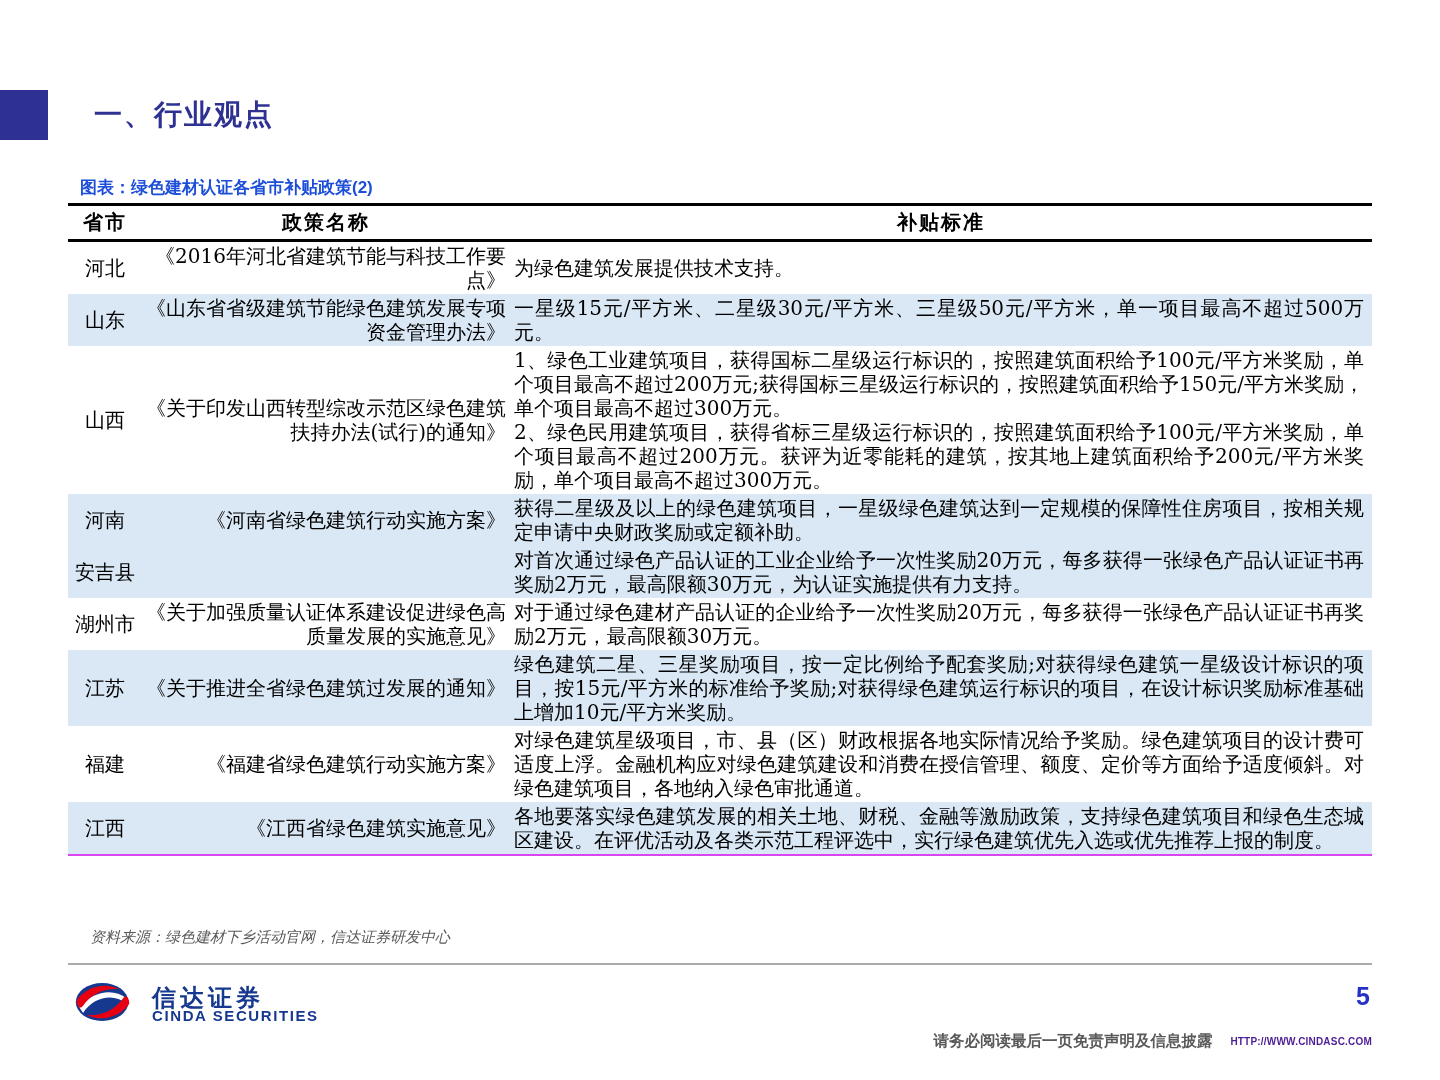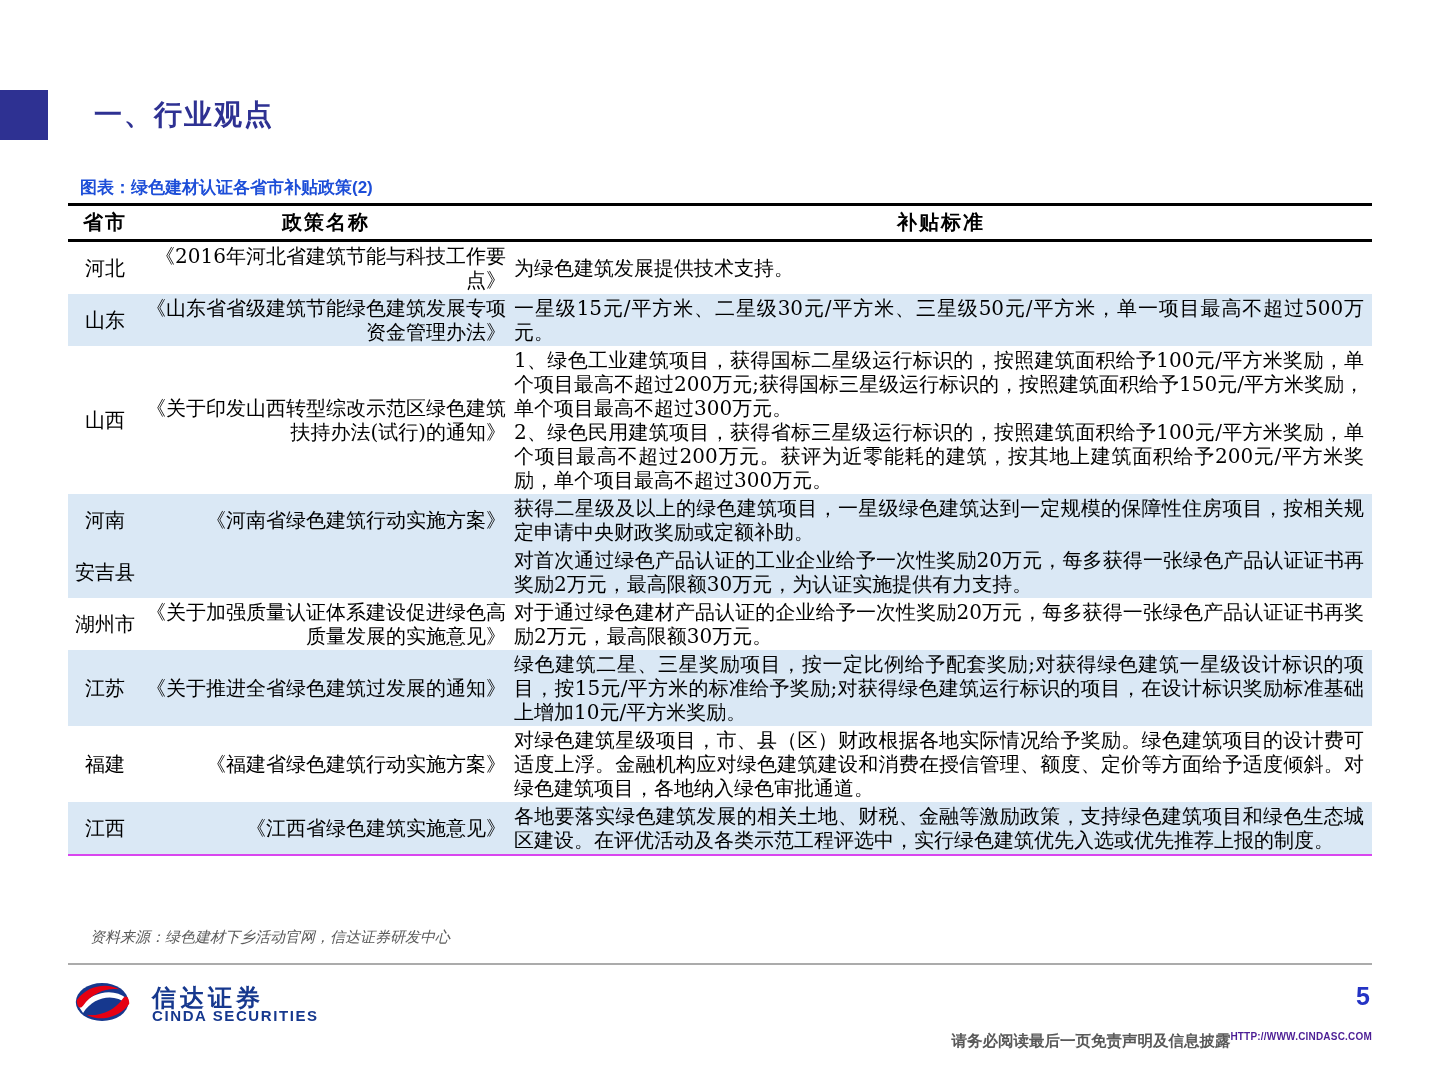--- a/index.html
+++ b/index.html
@@ -44,21 +44,21 @@
   }
   .footer-divider { position:absolute; left:68px; top:963px; width:1304px; border-top:2px solid #ABABAB; }
   .logo { position:absolute; left:74px; top:980px; display:flex; align-items:center; gap:20px; }
   .logo-text-cn { font-size:24px; font-weight:bold; color:#16388E; letter-spacing:4px; line-height:24px; }
   .logo-text-en { font-size:15px; font-weight:bold; color:#16388E; letter-spacing:1.6px; line-height:12px; }
   .page-number {
     position:absolute; right:70px; top:982px; font-size:25px; font-weight:bold;
     color:#2433C4; font-family:"Liberation Sans",sans-serif;
   }
   .disclaimer-row {
-    position:absolute; right:68px; top:1031px; display:flex; align-items:flex-start;
+    position:absolute; right:68px; top:1031px; display:flex; gap:18px; align-items:center;
     font-weight:bold; color:#595959;margin-left:24px;
   }
   .disclaimer-text { font-size:15.5px; }
   .website { font-size:10px; letter-spacing:0.2px; color:#4c1d95; }
 </style>
 </head>
 <body>
 
 <div class="page">
 

